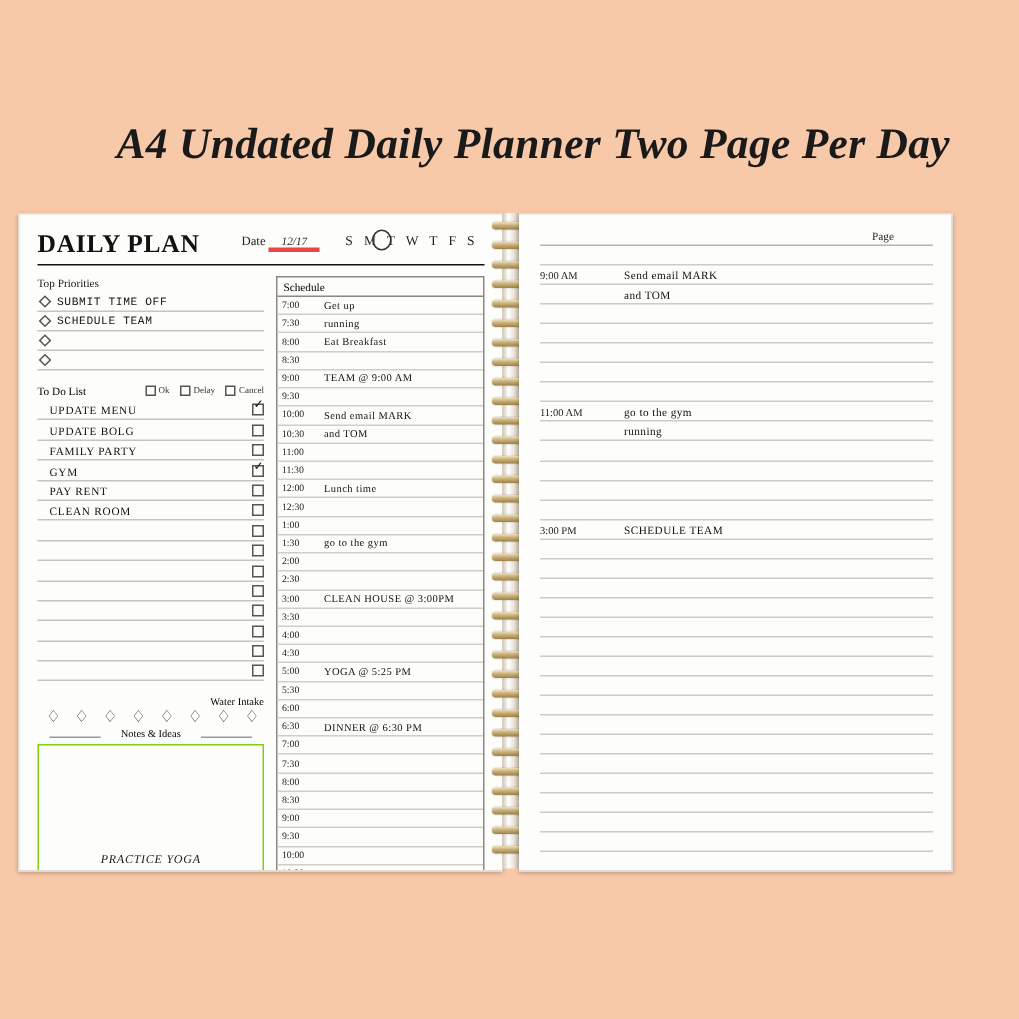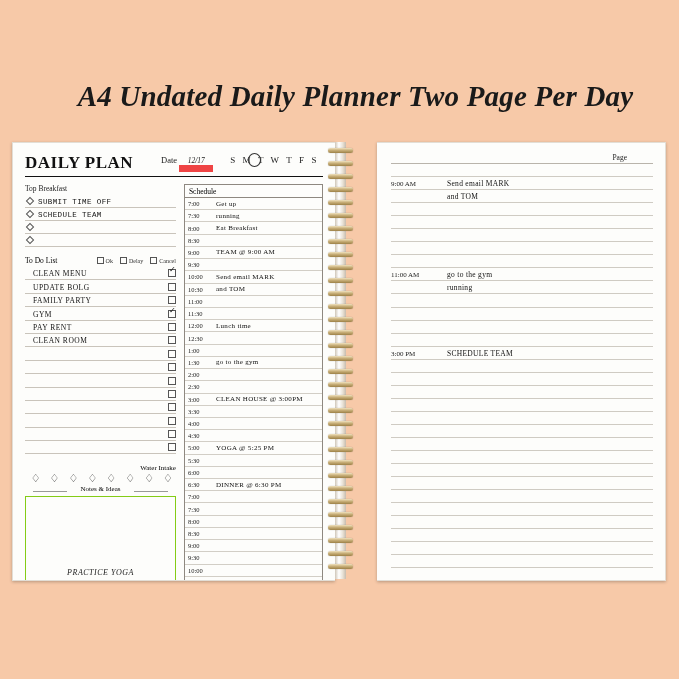--- a/index.html
+++ b/index.html
@@ -36,21 +36,20 @@
   .page-left{
     width:322px;height:437px;
     border:1px solid #e2ded6;
     border-right:none;
     padding:0;
   }
   .page-right{
     width:288px;height:437px;
     border:1px solid #e2ded6;
     border-left:none;
-    margin-left:31px;
   }
   .spine{
     width:11px;height:437px;
     position:relative;
     background:linear-gradient(90deg,#cfc6b8 0%,#ffffff 35%,#e9e2d6 70%,#c6bcae 100%);
   }
   .spine .ring{
     position:absolute;
     left:-7px;
     width:25px;height:5px;
@@ -70,21 +69,21 @@
   }
   .dateline{
     position:absolute;
     left:148px;top:12px;
     font-size:8px;color:#222;
     width:160px;
   }
   .date-label{font-family:"Liberation Serif",serif;font-size:8.5px;}
   .date-val{
     display:inline-block;width:34px;
-    border-bottom:7px solid #ef4444;
+    border-bottom:3px solid #ef4444;
     text-align:center;
     font-family:"Liberation Serif",serif;
     font-size:7.5px;
     font-style:italic;
   }
   .dow{
     position:absolute;right:2px;top:0px;
     font-family:"Liberation Serif",serif;
     font-size:9px;letter-spacing:2.6px;
   }
@@ -267,21 +266,21 @@
         <span class="dow">
           <span>S M T W T F S</span>
           <span class="circ"></span>
         </span>
       </div>
       <div class="hr-title"></div>
 
       <div class="cols">
 
         <div class="col-left">
-          <div class="sec-h">Top Breakfast</div>
+          <div class="sec-h">Top Priorities</div>
 
           <div class="prio-row">
             <span class="diam"></span>
             <span class="prio-txt">SUBMIT TIME OFF</span>
           </div>
           <div class="prio-row">
             <span class="diam"></span>
             <span class="prio-txt">SCHEDULE TEAM</span>
           </div>
           <div class="prio-row">
@@ -305,21 +304,21 @@
                   <em style="font-style:normal">Delay</em>
                 </span>
               <span>
                   <i class="lbox"></i>
                   <em style="font-style:normal">Cancel</em>
                 </span>
             </span>
           </div>
 
           <div class="todo-row">
-              <span class="todo-txt">CLEAN MENU</span>
+              <span class="todo-txt">UPDATE MENU</span>
               <span class="todo-box checked"></span>
             </div>
           <div class="todo-row">
               <span class="todo-txt">UPDATE BOLG</span>
               <span class="todo-box"></span>
             </div>
           <div class="todo-row">
               <span class="todo-txt">FAMILY PARTY</span>
               <span class="todo-box"></span>
             </div>

